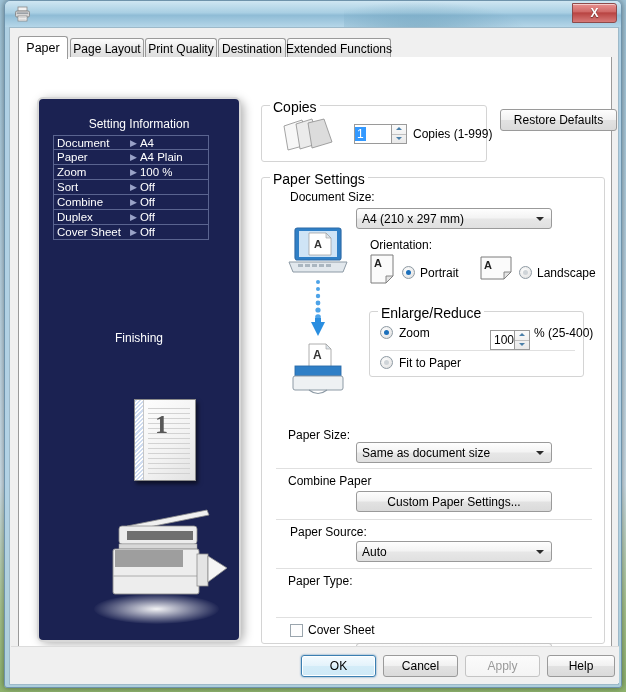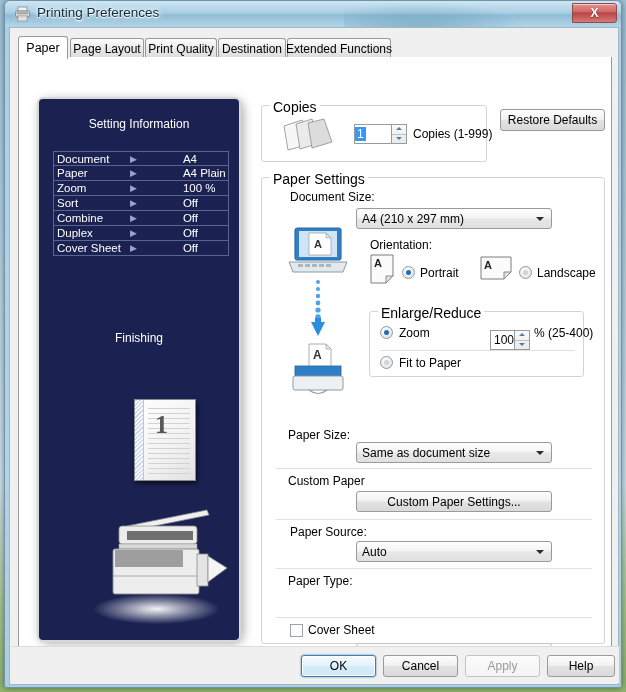--- a/index.html
+++ b/index.html
@@ -115,34 +115,34 @@
     background: #1b2252;
     border: 2px solid #d8d8d8;
     border-radius: 6px;
     overflow:hidden;
   }
   .preview-title {
     position:absolute; left:0; top:18px; width:100%;
     text-align:center; color:#ffffff; font-size:12px;
   }
   .si-table {
-    position:absolute; left:14px; top:52px; width:176px;
+    position:absolute; left:14px; top:36px; width:156px;
   }
   .si-row {
     height:15px;
     border:1px solid #5a6490;
     border-top:none;
     display:flex; align-items:center;
     color:#ffffff; font-size:11.5px;
     background: transparent;
   }
   .si-row:first-child { border-top:1px solid #5a6490; }
   .si-key { width:76px; padding-left:3px; white-space:nowrap; overflow:hidden; }
   .si-arrow { color:#9aa3c8; font-size:9px; margin-right:3px; }
-  .si-val { white-space:nowrap;margin-left:43px; }
+  .si-val { white-space:nowrap; }
 
   .finishing-label {
     position:absolute; left:0; top:232px; width:100%;
     text-align:center; color:#ffffff; font-size:12px;
   }
   
   .page-preview {
     position:absolute; left:95px; top:300px; width:62px; height:82px;
     background: linear-gradient(135deg,#ffffff 0%,#f2f2f2 60%,#e2e2e2 100%);
     border:1px solid #8a8a8a;
@@ -279,21 +279,20 @@
     <div class="title-icon">
       <svg width="17" height="16" viewBox="0 0 17 16">
         <rect x="4" y="1" width="9" height="4" fill="#f2f2f2" stroke="#8a8a8a" stroke-width="0.8"></rect>
         <rect x="1.5" y="5" width="14" height="6" rx="1.4" fill="#d6d6d6" stroke="#7d7d7d" stroke-width="0.8"></rect>
         <rect x="2.8" y="6.4" width="11.4" height="1.6" fill="#9aa0a6"></rect>
         <rect x="4" y="10" width="9" height="5" fill="#fcfcfc" stroke="#8a8a8a" stroke-width="0.8"></rect>
         <rect x="5.2" y="11.4" width="6.6" height="0.7" fill="#b9b9b9"></rect>
         <rect x="5.2" y="12.8" width="6.6" height="0.7" fill="#b9b9b9"></rect>
       </svg>
     </div>
-    <div class="title-text">Printing Preferences</div>
     <div class="close-btn">
       <div class="close-x">X</div>
     </div>
   </div>
 
   <div class="client">
 
     <div class="tabline"></div>
     <div class="tabstrip">
       <div class="tab active" style="left:0px;width:50px;">
@@ -418,21 +417,21 @@
                 <span class="up"></span>
               </div>
             <div>
                 <span class="dn"></span>
               </div>
           </div>
         </div>
         <div class="lbl" style="left:151px;top:21px;">Copies (1-999)</div>
       </div>
 
-      <div class="btn" style="left:481px;top:52px;width:105px;height:22px;text-align:right;">
+      <div class="btn" style="left:481px;top:52px;width:117px;height:22px;text-align:right;">
         <span>Restore Defaults</span>
       </div>
 
       <div class="group" style="left:242px;top:120px;width:344px;height:467px;">
         <div class="group-title">Paper Settings</div>
 
         <div class="lbl" style="left:28px;top:12px;">Document Size:</div>
         <div class="combo" style="left:94px;top:30px;width:196px;">
           <span>A4 (210 x 297 mm)</span>
           <span class="arrow"></span>
@@ -519,21 +518,21 @@
           <div class="lbl" style="left:29px;top:44px;">Fit to Paper</div>
         </div>
 
         <div class="lbl" style="left:26px;top:250px;">Paper Size:</div>
         <div class="combo" style="left:94px;top:264px;width:196px;">
           <span>Same as document size</span>
           <span class="arrow"></span>
         </div>
         <div class="sep" style="left:14px;top:290px;width:316px;"></div>
 
-        <div class="lbl" style="left:26px;top:296px;">Custom Paper</div>
+        <div class="lbl" style="left:26px;top:296px;">Combine Paper</div>
         <div class="btn" style="left:94px;top:313px;width:196px;height:21px;">
           <span>Custom Paper Settings...</span>
         </div>
         <div class="sep" style="left:14px;top:341px;width:316px;"></div>
 
         <div class="lbl" style="left:28px;top:347px;">Paper Source:</div>
         <div class="combo" style="left:94px;top:363px;width:196px;">
           <span>Auto</span>
           <span class="arrow"></span>
         </div>

